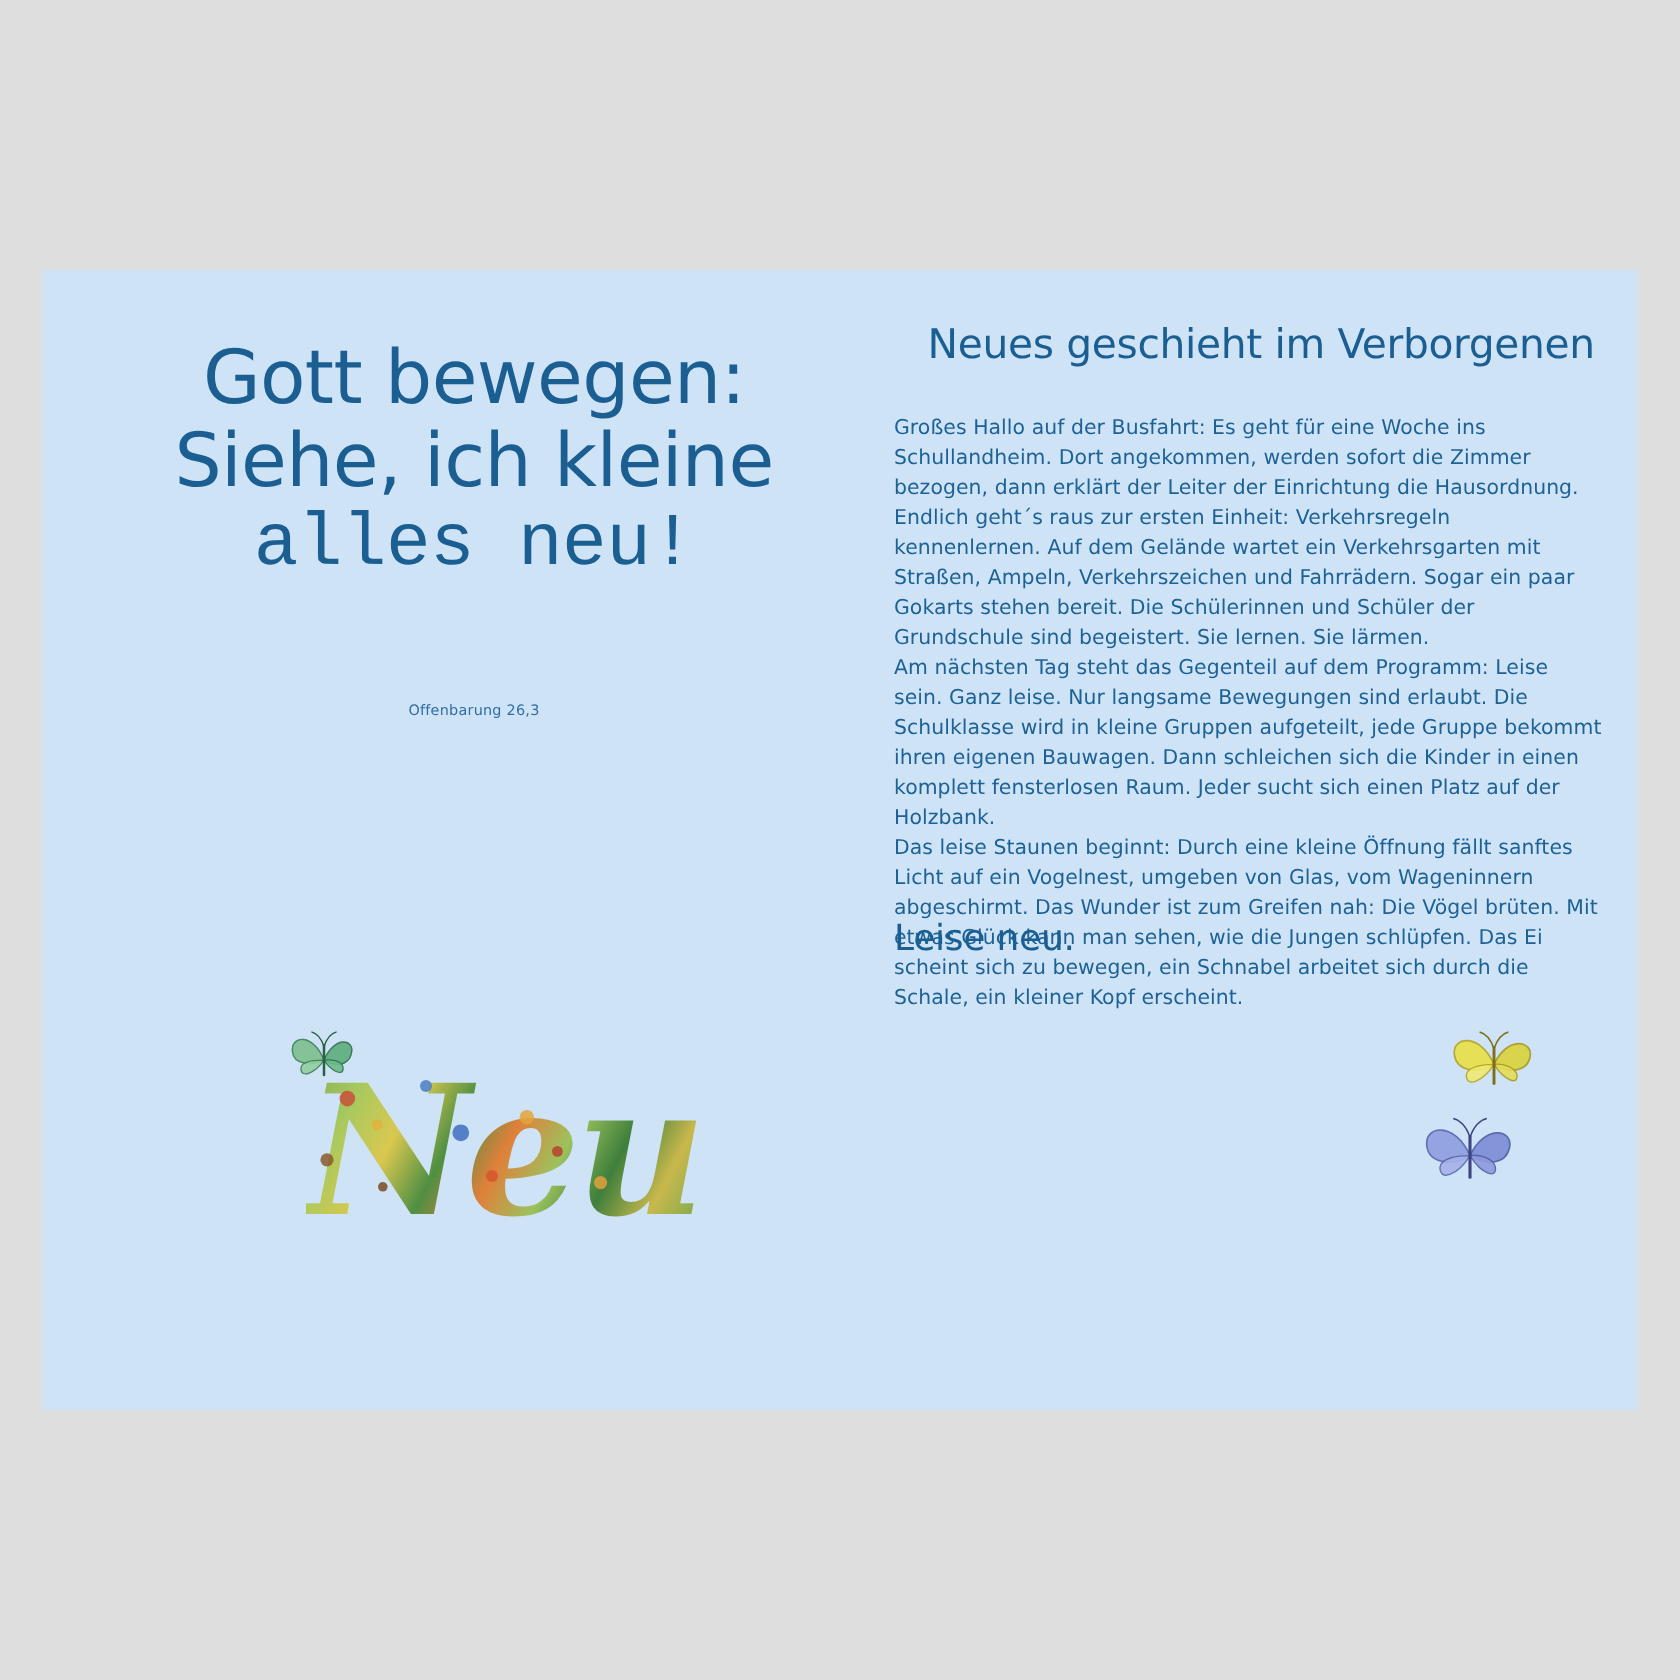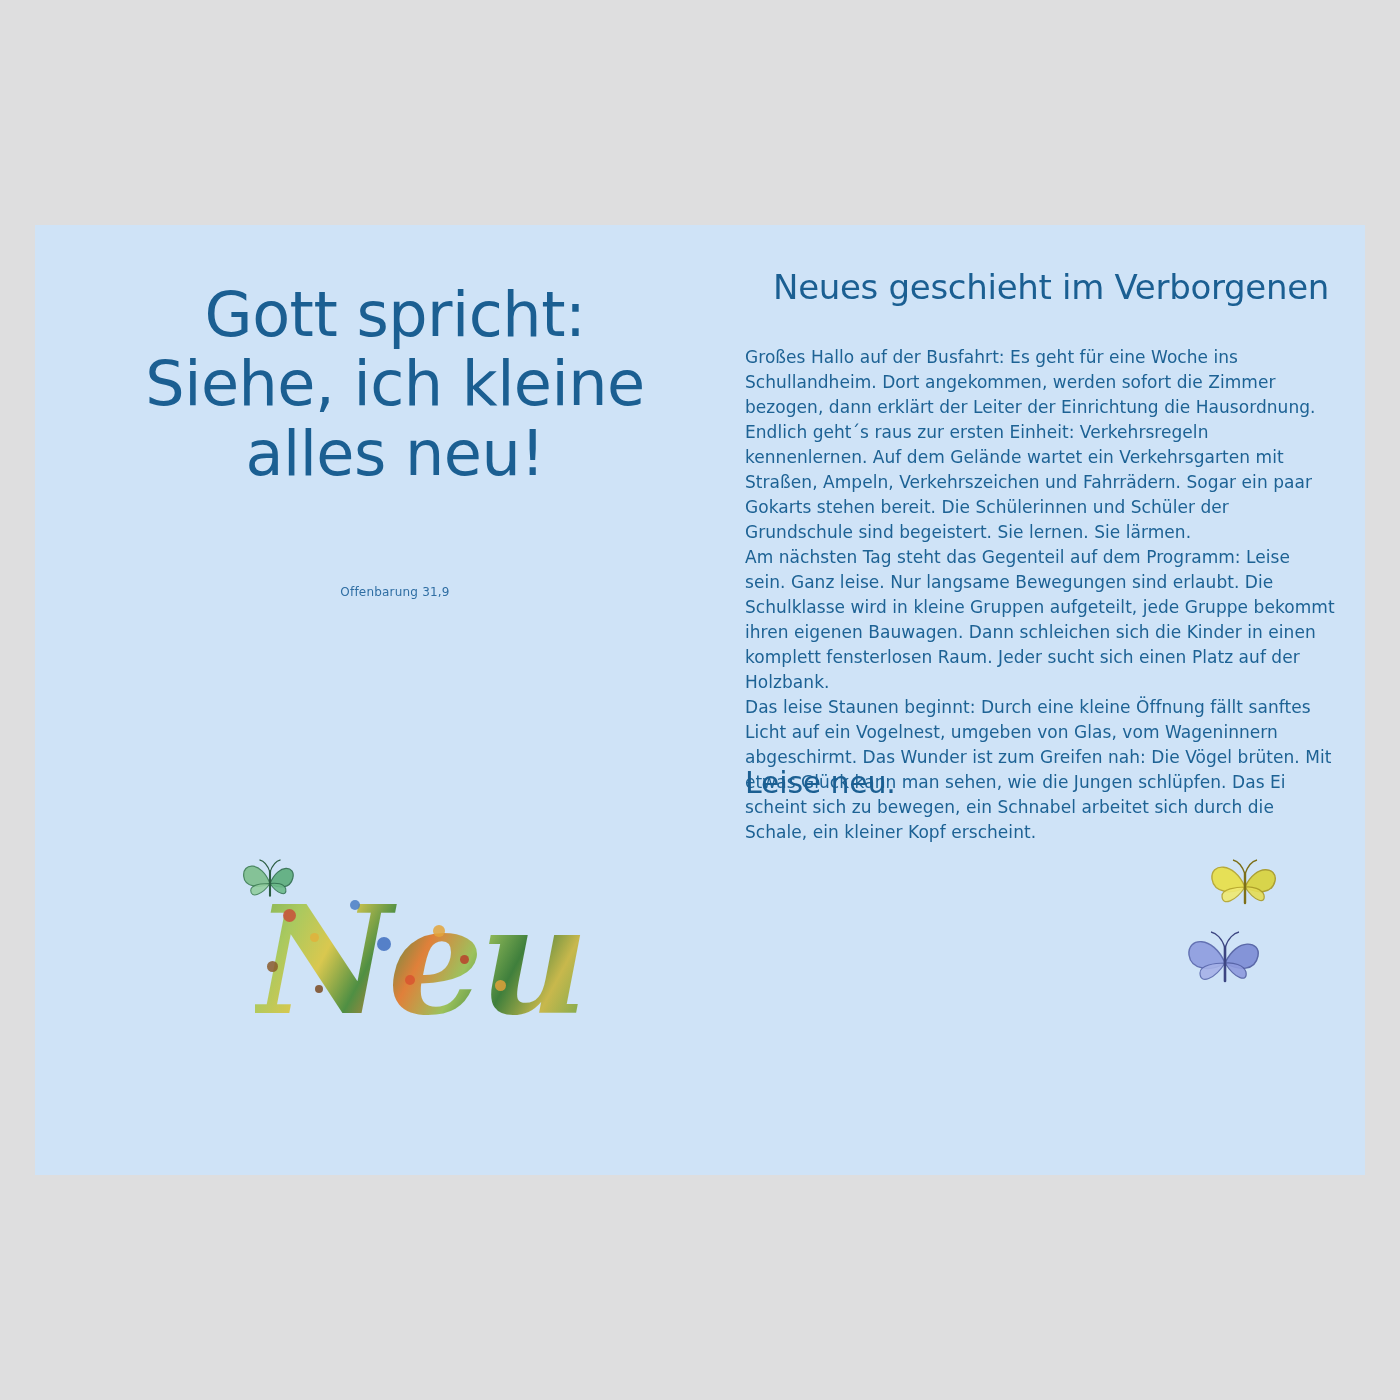--- a/index.html
+++ b/index.html
@@ -41,21 +41,21 @@
     text-align: center;
     color: #1b5f92;
     font-family: "DejaVu Sans", sans-serif;
     font-size: 62px;
     line-height: 1.12;
     letter-spacing: -0.5px;
     font-weight: 400;
   }
   .headline .l1 { display: block; }
   .headline .l2 { display: block; }
-  .headline .l3 { display: block; }
+  .headline .l3 { display: block; font-family: Liberation Mono, monospace; }
 
   .verse-ref {
     position: absolute;
     top: 340px;
     left: 0;
     width: 660px;
     text-align: center;
     color: #2f6ea3;
     font-size: 12px;
     letter-spacing: 0.2px;
@@ -153,26 +153,26 @@
   }
 </style>
 </head>
 <body>
 
 <div id="page">
 
   <div class="left-col">
 
     <div class="headline">
-      <span class="l1">Gott spricht:</span>
+      <span class="l1">Gott bewegen:</span>
       <span class="l2">Siehe, ich kleine</span>
       <span class="l3">alles neu!</span>
     </div>
 
-    <div class="verse-ref">Offenbarung 31,9</div>
+    <div class="verse-ref">Offenbarung 26,3</div>
 
     <div class="neu-art">
 
       <svg class="butterfly bf-green" viewBox="0 0 80 80">
         <g>
           <path d="M40 44 C30 18, 8 20, 10 36 C11 48, 28 50, 40 44 Z" fill="#7fc08f" stroke="#3f7f55" stroke-width="1.4" opacity="0.92"></path>
           <path d="M40 44 C50 20, 70 24, 66 38 C63 50, 50 50, 40 44 Z" fill="#5fae7e" stroke="#327050" stroke-width="1.4" opacity="0.92"></path>
           <path d="M40 44 C32 56, 18 62, 18 52 C18 45, 32 44, 40 44 Z" fill="#93cfa0" stroke="#3f7f55" stroke-width="1.2" opacity="0.9"></path>
           <path d="M40 44 C48 56, 60 60, 58 50 C56 44, 47 43, 40 44 Z" fill="#6cbb8a" stroke="#327050" stroke-width="1.2" opacity="0.9"></path>
           <path d="M40 30 L40 58" stroke="#2c5e43" stroke-width="2.4" stroke-linecap="round"></path>

